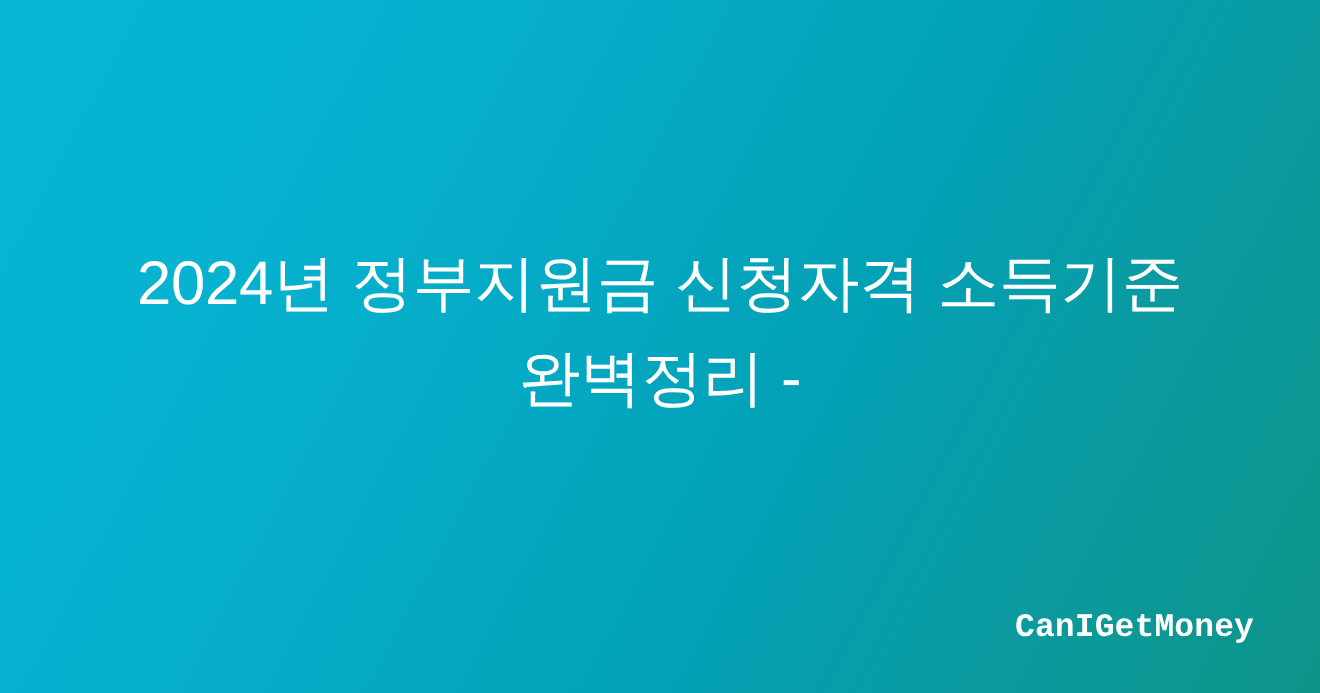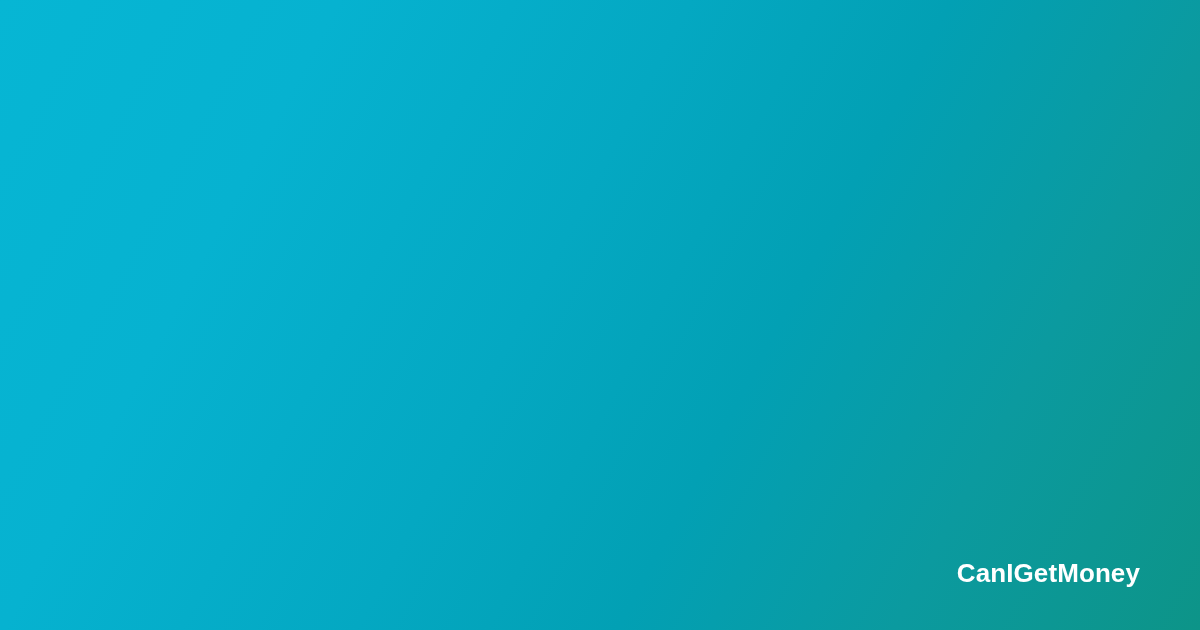--- a/index.html
+++ b/index.html
@@ -46,31 +46,34 @@
     text-align: center;
     letter-spacing: -0.2px;
     word-break: keep-all;
     overflow-wrap: break-word;
   }
 
   .brand {
     position: absolute;
     right: 60px;
     bottom: 44px;
-    font-family: Liberation Sans, sans-serif;
-    font-size: 26px;
+    font-family: Liberation Mono, monospace;
+    font-size: 30px;
     font-weight: 700;
     line-height: 1;
     color: #ffffff;
     letter-spacing: 0.1px;
     white-space: nowrap;
     text-align: right;
   }
 </style>
 </head>
 <body>
 
 <div id="og-card">
 
+  <div class="title-block">
+    <h1 class="og-title">2024년 정부지원금 신청자격 소득기준 완벽정리 -</h1>
+  </div>
 
   <div class="brand">CanIGetMoney</div>
 
 </div>
 
 </body></html>

